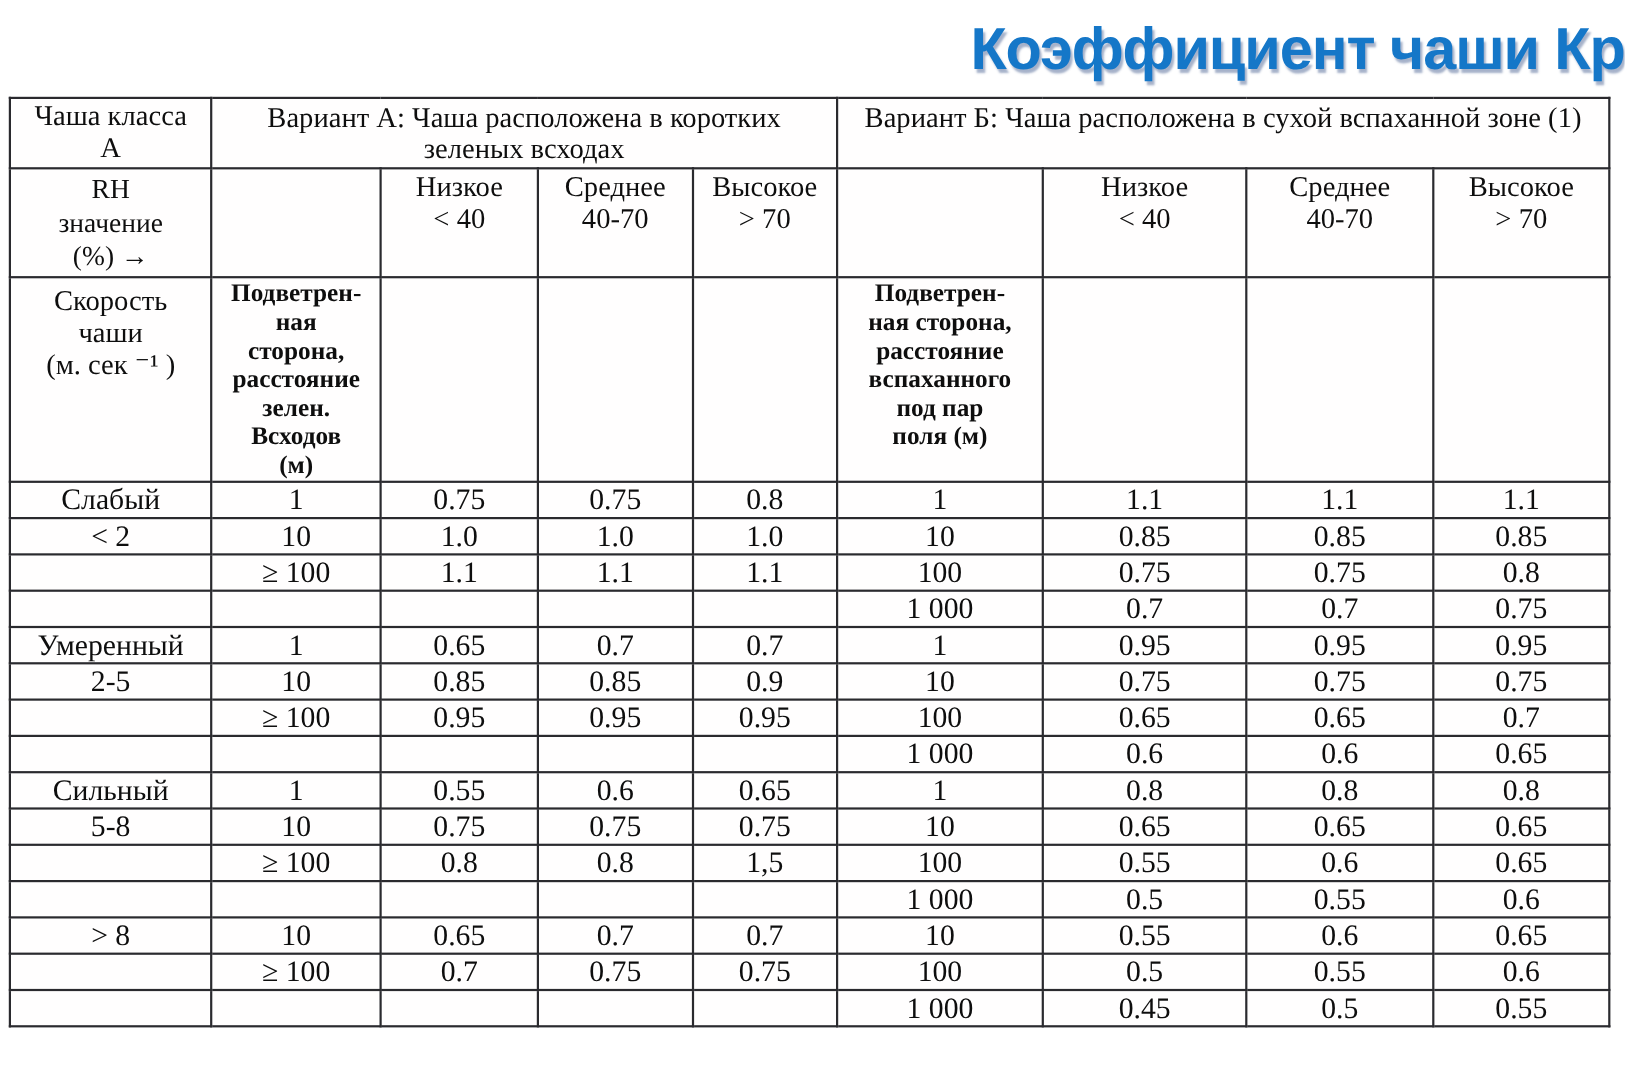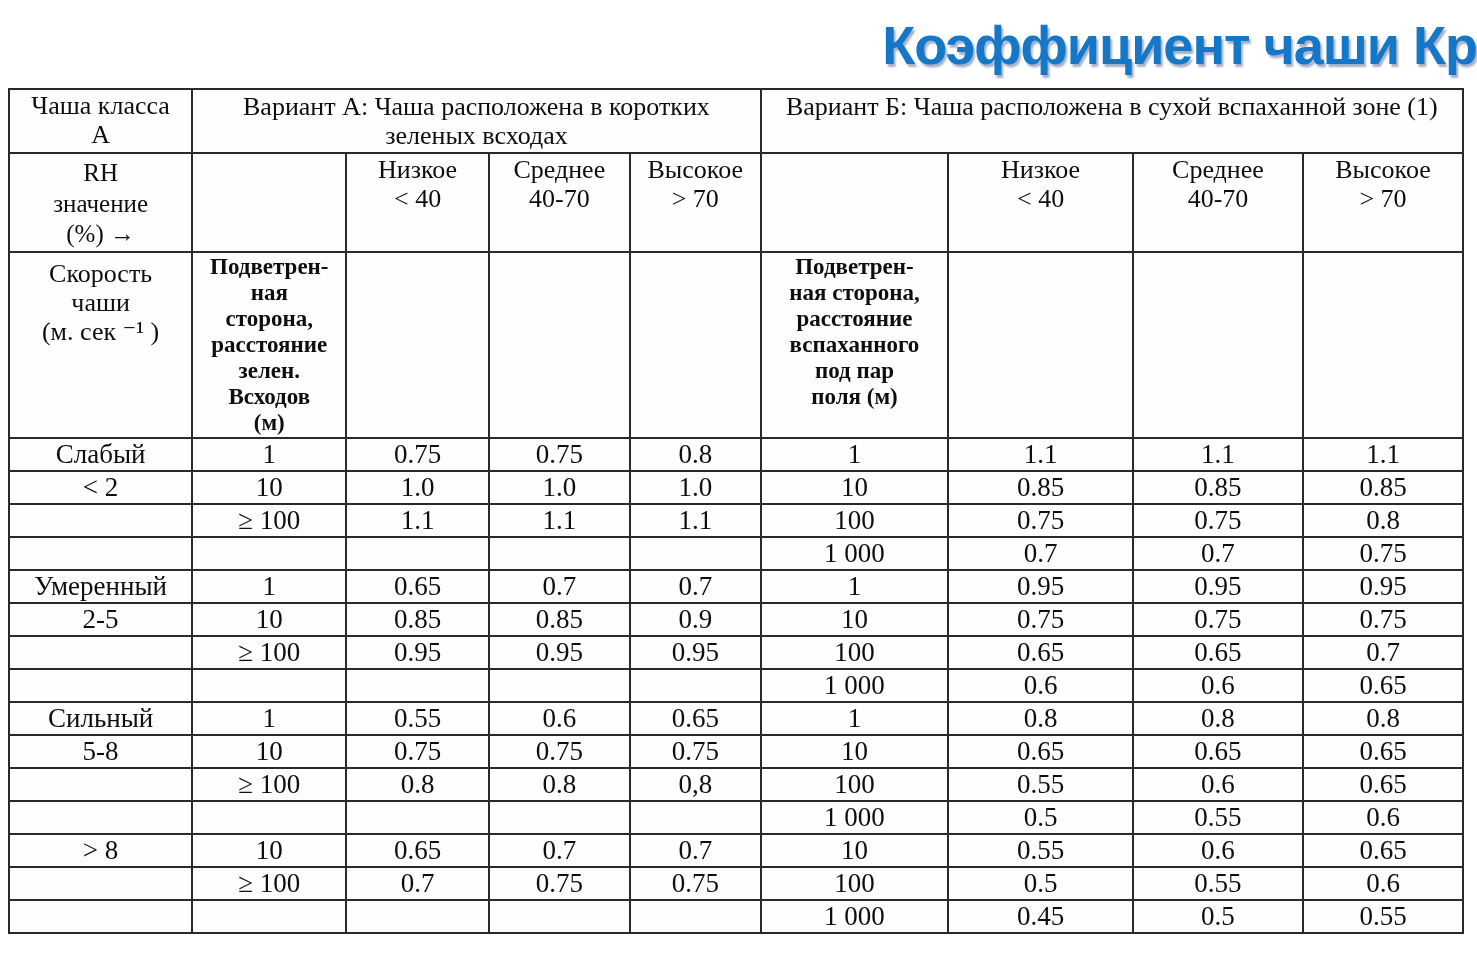--- a/index.html
+++ b/index.html
@@ -232,21 +232,21 @@
         <td>10</td>
         <td>0.65</td>
         <td>0.65</td>
         <td>0.65</td>
       </tr>
       <tr>
         <td class="pre"></td>
         <td>≥ 100</td>
         <td>0.8</td>
         <td>0.8</td>
-        <td>0,8</td>
+        <td>1,5</td>
         <td>100</td>
         <td>0.55</td>
         <td>0.6</td>
         <td>0.65</td>
       </tr>
       <tr>
         <td class="pre"></td>
         <td></td>
         <td></td>
         <td></td>

